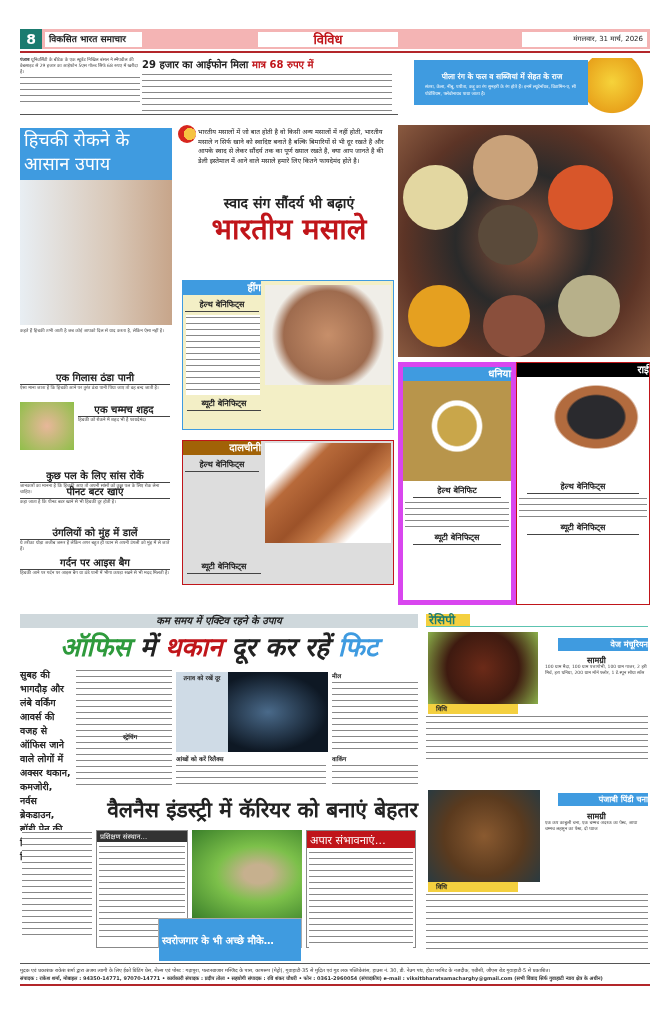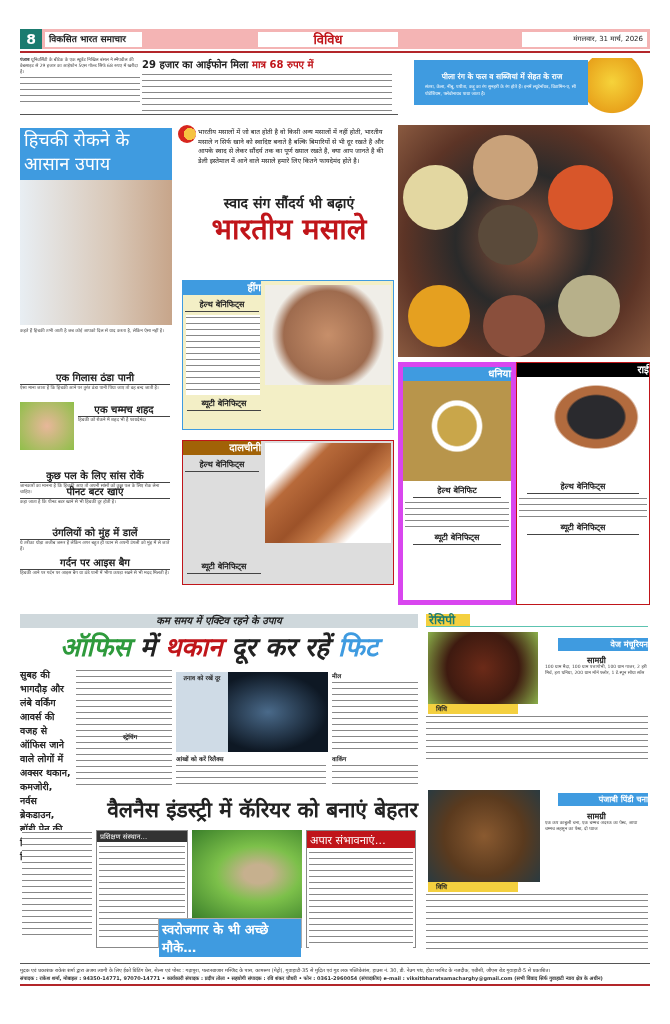--- a/index.html
+++ b/index.html
@@ -142,21 +142,21 @@
 <div class="abs txtblk" style="left:332px;top:763px;width:86px;height:26px"></div>
 
 <div class="abs" style="left:20px;top:795px;width:398px;font-size:21px;font-weight:bold;text-align:right;line-height:30px">वैलनैस इंडस्ट्री में कॅरियर को बनाएं बेहतर</div>
 <div class="abs txtblk" style="left:22px;top:830px;width:70px;height:110px"></div>
 <div class="abs" style="left:96px;top:830px;width:92px;height:118px;border:1px solid #888">
   <div style="background:#333;color:#fff;font-size:7px;padding:1px 3px">प्रशिक्षण संस्थान…</div>
   <div class="txtblk" style="height:98px;margin:2px"></div>
 </div>
 <div class="abs" style="left:192px;top:830px;width:110px;height:88px;background:radial-gradient(ellipse at 60% 50%,#c6b08e 15%,#7cc04a 45%,#3a7f2a)"></div>
 <div class="abs" style="left:158px;top:918px;width:144px;height:30px;background:#e5e5e5;border:1px solid #aaa">
-  <div class="bluebox" style="font-size:13px;padding:1px 3px;font-weight:bold">स्वरोजगार के भी अच्छे मौके…</div>
+  <div class="bluebox" style="font-size:10px;padding:14px 3px;font-weight:bold">स्वरोजगार के भी अच्छे मौके…</div>
 </div>
 <div class="abs" style="left:306px;top:830px;width:110px;height:118px;border:1px solid #888">
   <div style="background:#c0151a;color:#fff;font-size:11px;padding:1px 3px">अपार संभावनाएं…</div>
   <div class="txtblk" style="height:98px;margin:2px"></div>
 </div>
 
 <div class="abs" style="left:426px;top:614px;width:44px;height:12px;background:#f4d03f;font-size:12px;font-weight:bold;color:#1b7b6f;padding-left:3px;line-height:12px">रेसिपी</div>
 <div class="abs" style="left:426px;top:626px;width:222px;height:1px;background:#5cc3b0"></div>
 <div class="abs" style="left:428px;top:632px;width:110px;height:72px;background:radial-gradient(circle,#6b2a18,#3e1a10 55%,#8bb04a)"></div>
 <div class="abs bluebox label-tab" style="left:558px;top:638px;width:90px;height:13px;font-size:8px;line-height:13px">वेज मंचूरियन</div>

